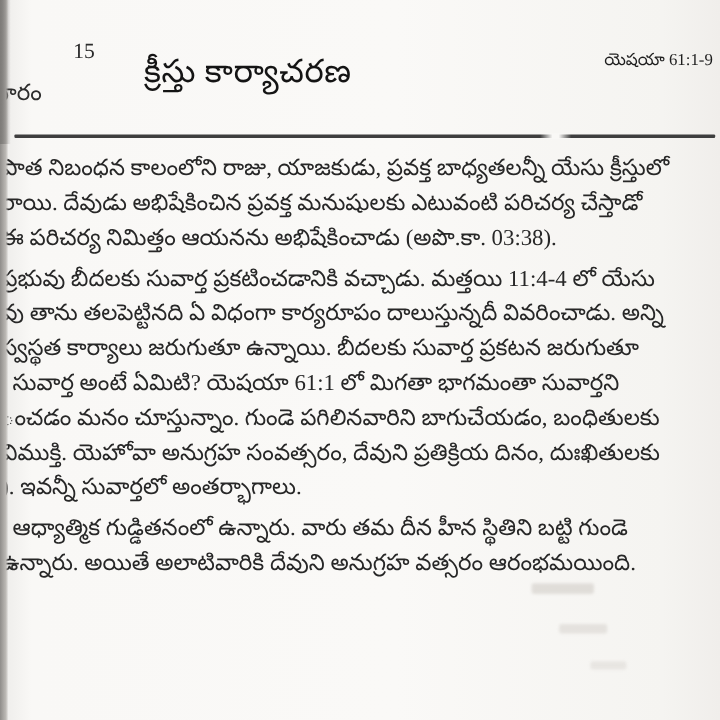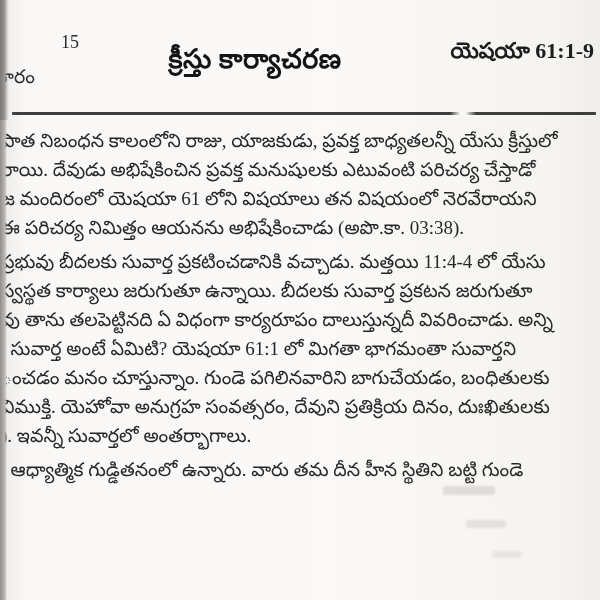--- a/index.html
+++ b/index.html
@@ -27,26 +27,26 @@
   }
   
   .week-number{
     position:absolute;left:13px;top:32px;font-size:18px;color:#2c2c2c;margin-left:48px;
   }
   .week-label{
     position:absolute;left:-6px;top:66px;font-size:19px;color:#2c2c2c;white-space:nowrap;
   }
   .page-title{
     position:absolute;left:120px;top:44px;width:270px;margin:0;
-    text-align:center;font-size:27px;font-weight:700;color:#141414;
+    font-size:27px;font-weight:400;color:#141414;
     letter-spacing:0.5px;white-space:nowrap;
   }
   .refs{
     position:absolute;right:6px;top:34px;
-    font-size:22px;line-height:33px;color:#1d1d1d;white-space:nowrap;font-weight:bold;
+    font-size:14px;line-height:33px;color:#1d1d1d;white-space:nowrap;
   }
   .rule{
     position:absolute;left:12px;right:4px;top:112px;height:2.5px;
     background:#3e3e3e;border-radius:1px;
   }
   .rule-gap{
     position:absolute;left:450px;top:111px;width:26px;height:5px;
     background:linear-gradient(to right,rgba(249,248,246,0),#f9f8f6 40%,#f9f8f6 60%,rgba(249,248,246,0));
   }
   
@@ -84,36 +84,36 @@
   </div>
 
   <div class="rule"></div>
   <div class="rule-gap"></div>
 
   <div class="body-text">
 
     <div class="para">
       <div class="text-line">పాత నిబంధన కాలంలోని రాజు, యాజకుడు, ప్రవక్త బాధ్యతలన్నీ యేసు క్రీస్తులో</div>
       <div class="text-line">రాయి. దేవుడు అభిషేకించిన ప్రవక్త మనుషులకు ఎటువంటి పరిచర్య చేస్తాడో</div>
-      <div class="text-line">జ మందిరంలో యెషయా 61 లోని విషయాలు తన విషయంలో నెరవేరాయని</div>
       <div class="text-line">ఈ పరిచర్య నిమిత్తం ఆయనను అభిషేకించాడు (అపొ.కా. 03:38).</div>
     </div>
 
     <div class="para">
       <div class="text-line">ప్రభువు బీదలకు సువార్త ప్రకటించడానికి వచ్చాడు. మత్తయి 11:4-4 లో యేసు</div>
+      <div class="text-line">వు తాను తలపెట్టినది ఏ విధంగా కార్యరూపం దాలుస్తున్నదీ వివరించాడు. అన్ని</div>
       <div class="text-line">స్వస్థత కార్యాలు జరుగుతూ ఉన్నాయి. బీదలకు సువార్త ప్రకటన జరుగుతూ</div>
-      <div class="text-line">వు తాను తలపెట్టినది ఏ విధంగా కార్యరూపం దాలుస్తున్నదీ వివరించాడు. అన్ని</div>
       <div class="text-line">. సువార్త అంటే ఏమిటి? యెషయా 61:1 లో మిగతా భాగమంతా సువార్తని</div>
       <div class="text-line">ంచడం మనం చూస్తున్నాం. గుండె పగిలినవారిని బాగుచేయడం, బంధితులకు</div>
       <div class="text-line">విముక్తి. యెహోవా అనుగ్రహ సంవత్సరం, దేవుని ప్రతిక్రియ దినం, దుఃఖితులకు</div>
       <div class="text-line">). ఇవన్నీ సువార్తలో అంతర్భాగాలు.</div>
     </div>
 
     <div class="para">
       <div class="text-line">. ఆధ్యాత్మిక గుడ్డితనంలో ఉన్నారు. వారు తమ దీన హీన స్థితిని బట్టి గుండె</div>
+      <div class="text-line">ఉన్నారు. అయితే అలాటివారికి దేవుని అనుగ్రహ వత్సరం ఆరంభమయింది.</div>
     </div>
 
   </div>
 
   <div class="bleed bleed-1"></div>
   <div class="bleed bleed-2"></div>
   <div class="bleed bleed-3"></div>
 
 </div>
 

